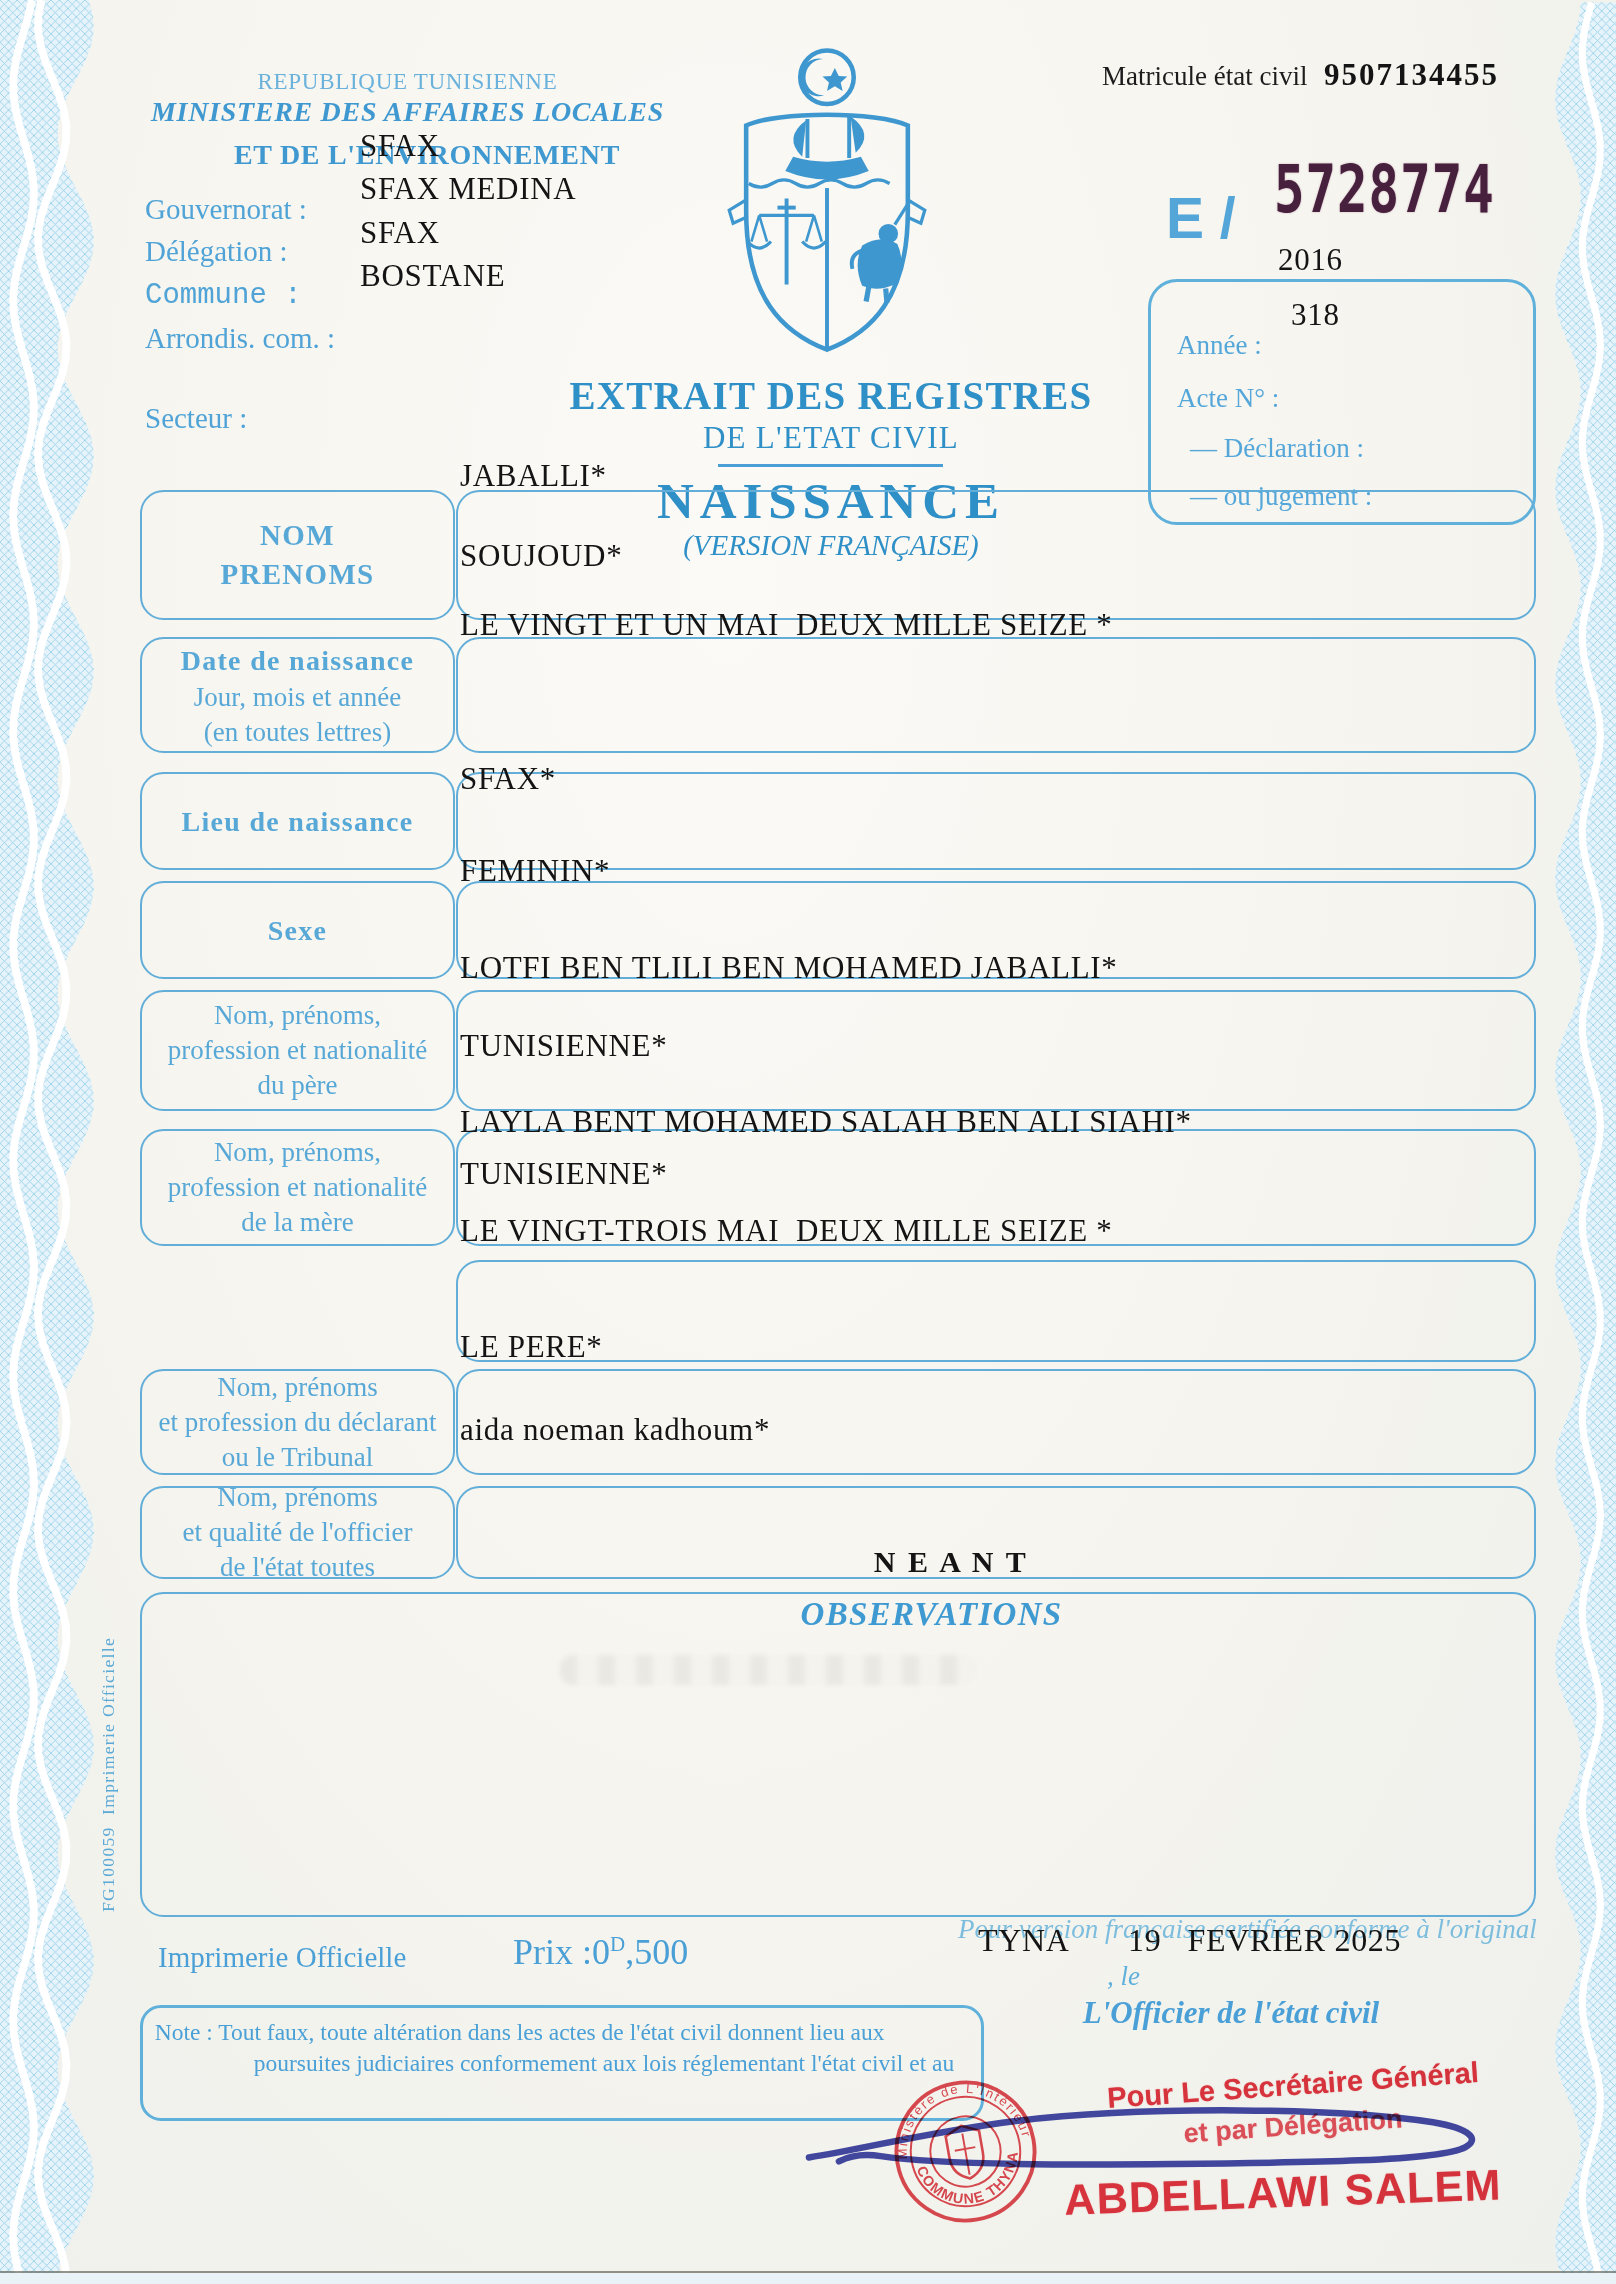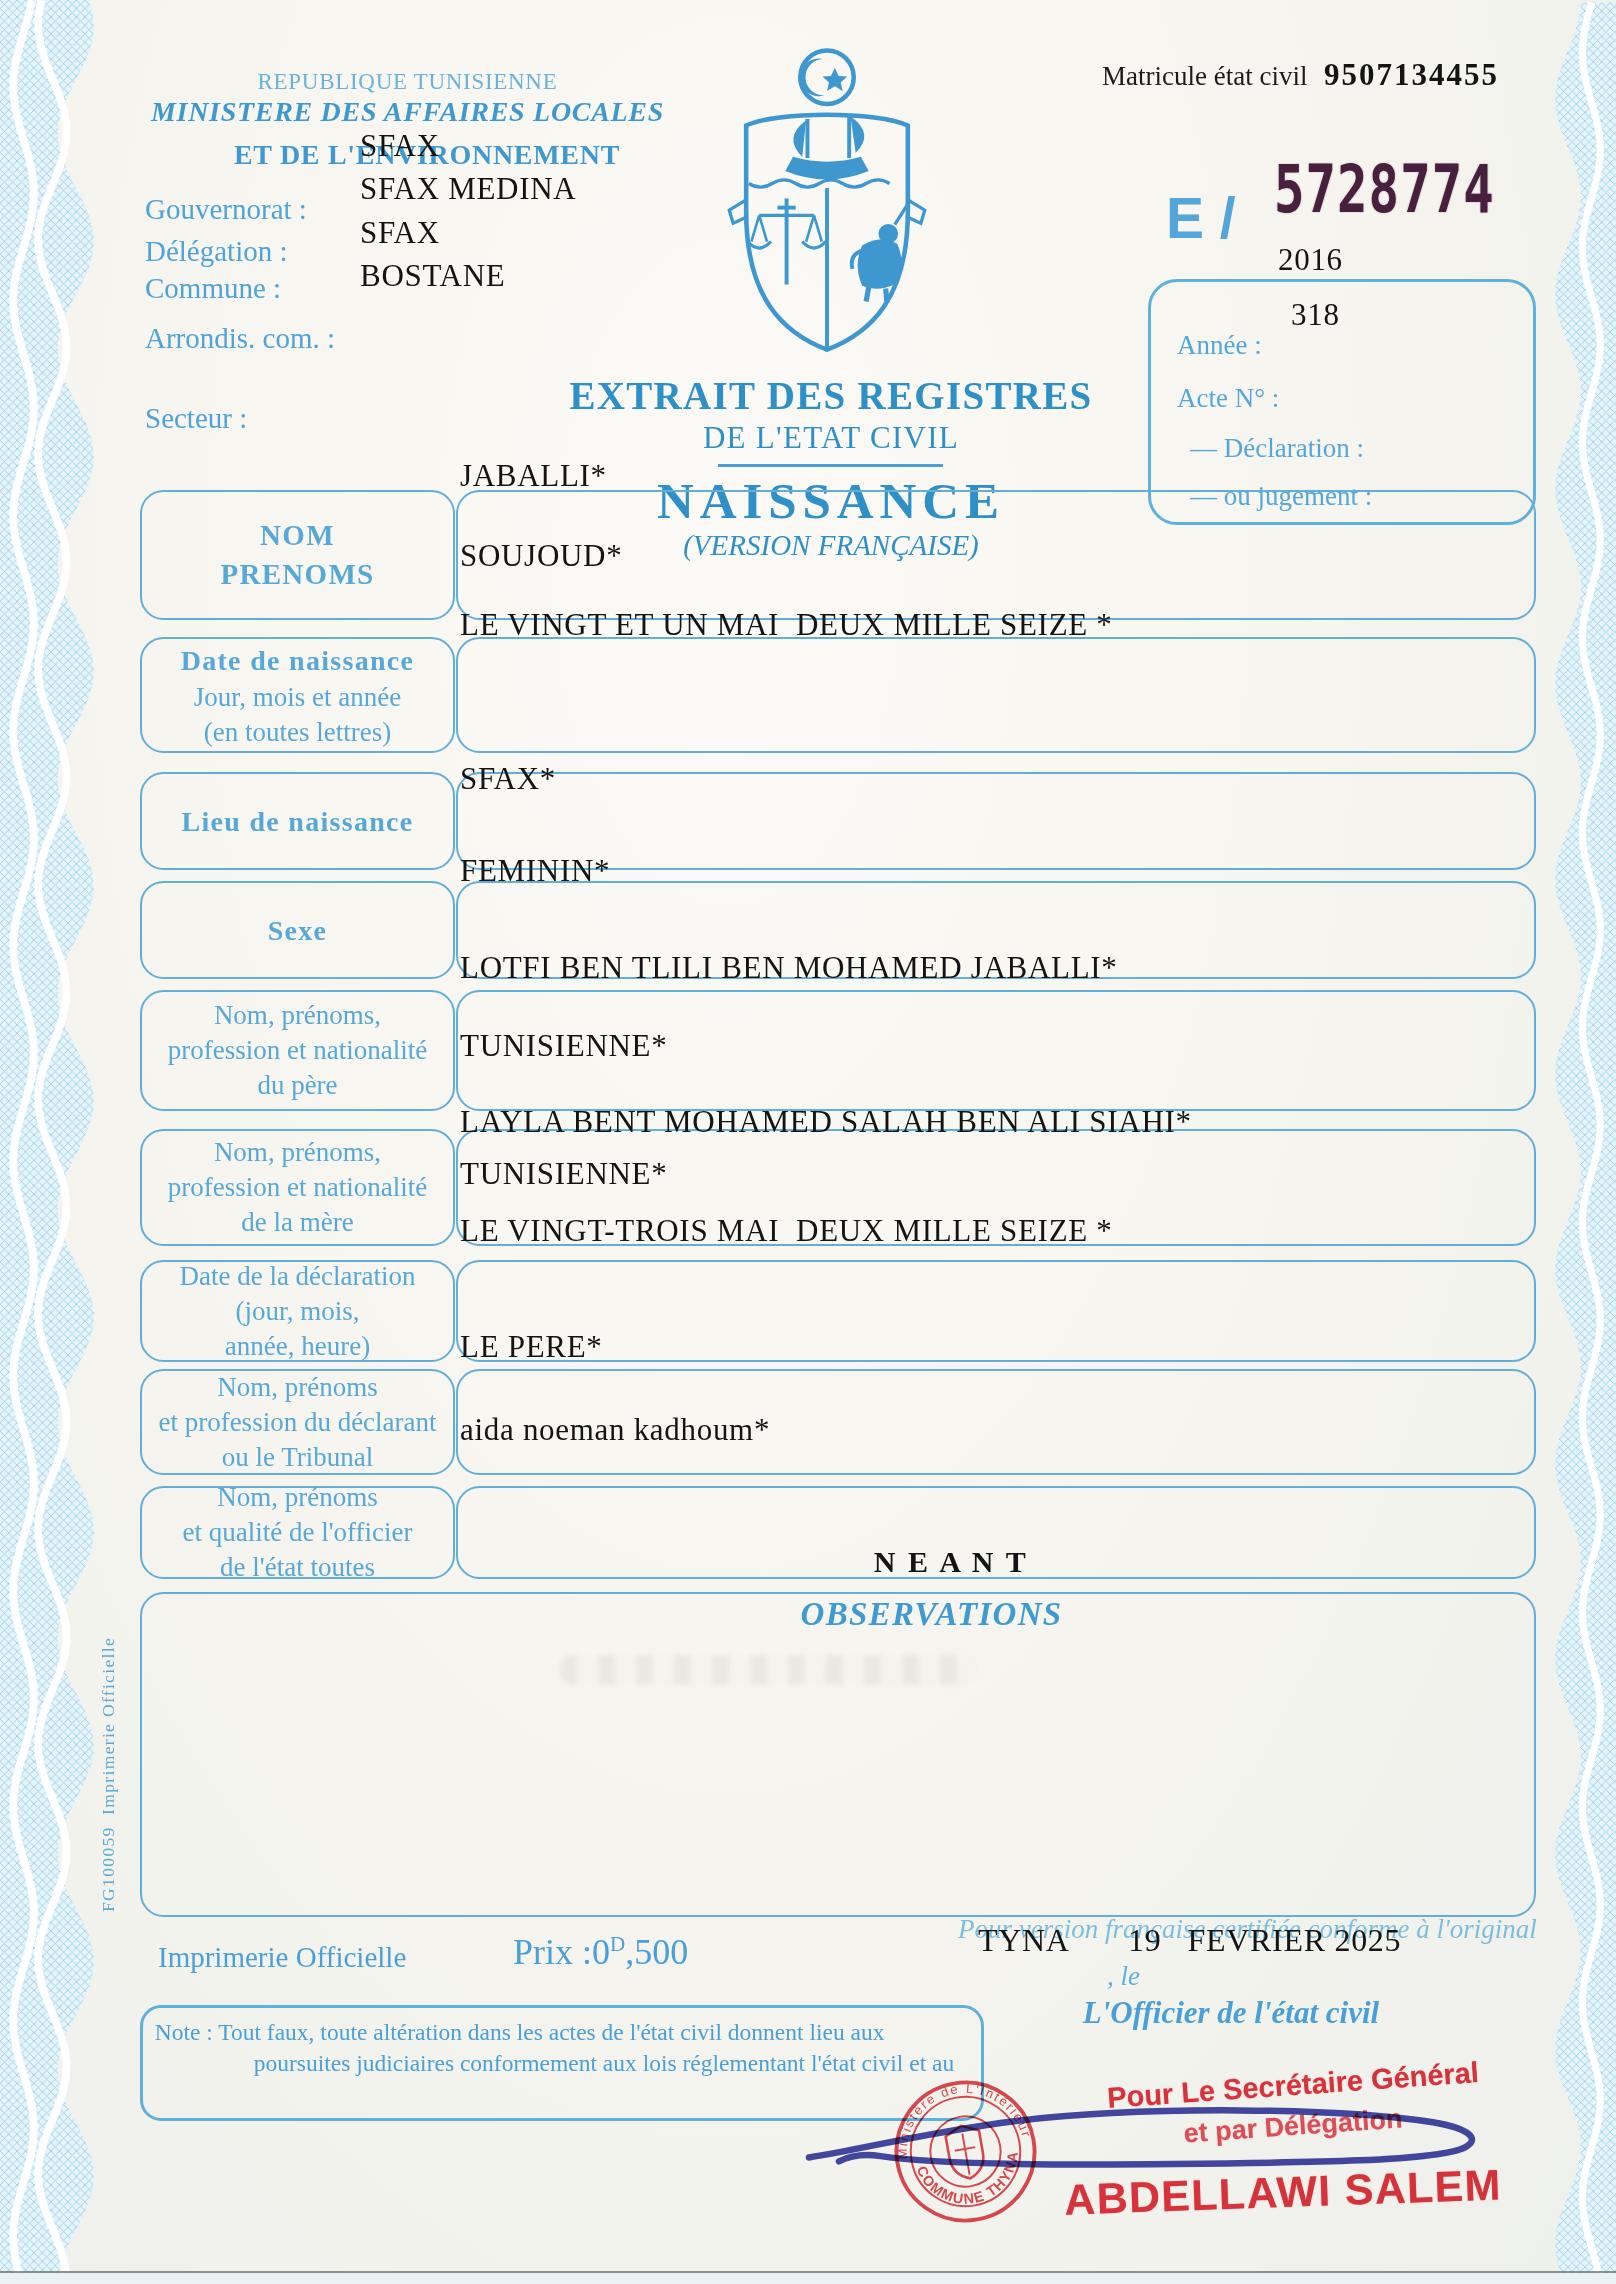--- a/index.html
+++ b/index.html
@@ -99,21 +99,21 @@
     </svg>
 
   <div class="abs hdr-left">
     <div class="abs rep" style="left:0;width:515px;">REPUBLIQUE TUNISIENNE</div>
     <div class="abs min" style="left:0;width:515px;top:96px;font-style:italic;">MINISTERE DES AFFAIRES LOCALES</div>
     <div class="abs min" style="left:19.5px;width:515px;top:139px;">ET DE L'ENVIRONNEMENT</div>
   </div>
 
   <div class="abs admin-label" style="top:193px;">Gouvernorat :</div>
   <div class="abs admin-label" style="top:235px;">Délégation :</div>
-  <div class="abs admin-label" style="top:272px;">Commune :</div>
+  <div class="abs admin-label" style="top:279px;font-family:Liberation Mono, monospace;">Commune :</div>
   <div class="abs admin-label" style="top:322px;">Arrondis. com. :</div>
   <div class="abs admin-label" style="top:364px;margin-top:38px;">Secteur :</div>
 
   <div class="abs typed admin-val" style="top:128px;">SFAX</div>
   <div class="abs typed admin-val" style="top:171px;">SFAX MEDINA</div>
   <div class="abs typed admin-val" style="top:215px;">SFAX</div>
   <div class="abs typed admin-val" style="top:258px;">BOSTANE</div>
 
   <svg class="abs" style="left:724px;top:42px;" width="206" height="326" viewBox="0 0 316 500">
     <g fill="none" stroke="#3e97cf" stroke-width="7">
@@ -179,25 +179,20 @@
   <div class="lab" style="top:990px;height:117px;">
     <span class="r">Nom, prénoms,</span>
     <span class="r">profession et nationalité</span>
     <span class="r">du père</span>
   </div>
   <div class="lab" style="top:1129px;height:113px;">
     <span class="r">Nom, prénoms,</span>
     <span class="r">profession et nationalité</span>
     <span class="r">de la mère</span>
   </div>
-  <div class="lab" style="top:1260px;height:98px;">
-    <span class="r">Date de la déclaration</span>
-    <span class="r">(jour, mois,</span>
-    <span class="r">année, heure)</span>
-  </div>
   <div class="lab" style="top:1369px;height:102px;">
     <span class="r">Nom, prénoms</span>
     <span class="r">et profession du déclarant</span>
     <span class="r">ou le Tribunal</span>
   </div>
   <div class="lab" style="top:1486px;height:89px;">
     <span class="r">Nom, prénoms</span>
     <span class="r">et qualité de l'officier</span>
     <span class="r">de l'état toutes</span>
   </div>

